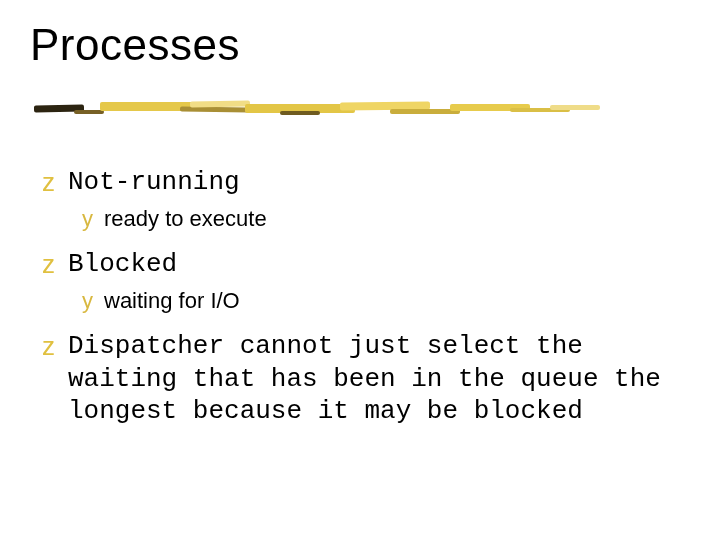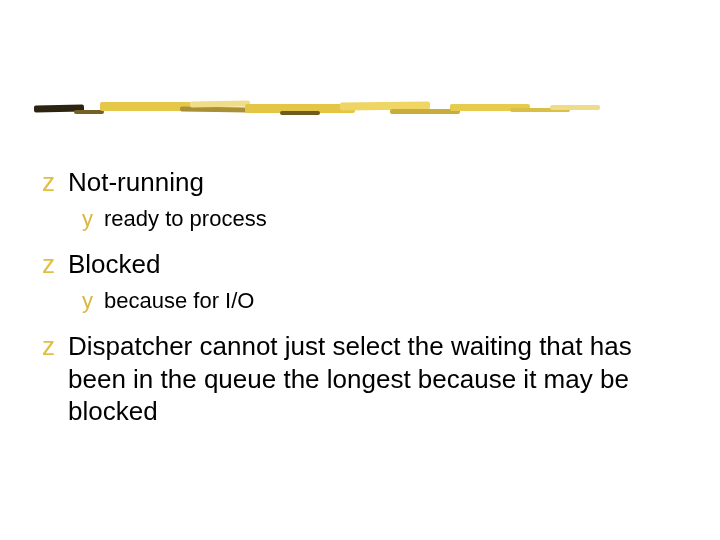--- a/index.html
+++ b/index.html
@@ -55,20 +55,21 @@
   }
   .lvl1 .bullet {
     color: #e0c040;
     font-family: "Wingdings", "Segoe UI Symbol", sans-serif;
     width: 26px;
     flex: 0 0 26px;
     font-size: 26px;
   }
   .lvl1 .text {
     flex: 1;
+    font-family: Liberation Mono, monospace;
   }
   .lvl2 {
     font-size: 22px;
     margin-left: 40px;
     margin-top: 6px;
     margin-bottom: 8px;
     display: flex;
     align-items: flex-start;
     line-height: 1.25;
   }
@@ -81,20 +82,21 @@
   }
   .lvl2 .text {
     flex: 1;
   }
 </style>
 </head>
 <body>
 
 <div class="slide">
 
+  <div class="title">Processes</div>
 
   <div class="underline" id="underline">
       <div class="stroke" style="left: 4px; top: 7px; width: 50px; height: 7px; background: rgb(44, 36, 17); transform: rotate(-1deg);"></div>
       <div class="stroke" style="left: 44px; top: 12px; width: 30px; height: 4px; background: rgb(119, 96, 37); transform: rotate(0deg);"></div>
       <div class="stroke" style="left: 70px; top: 4px; width: 100px; height: 9px; background: rgb(229, 200, 74); transform: rotate(0deg);"></div>
       <div class="stroke" style="left: 150px; top: 9px; width: 70px; height: 5px; background: rgb(169, 143, 53); transform: rotate(1deg);"></div>
       <div class="stroke" style="left: 160px; top: 3px; width: 60px; height: 6px; background: rgb(241, 221, 134); transform: rotate(-1deg);"></div>
       <div class="stroke" style="left: 215px; top: 6px; width: 110px; height: 9px; background: rgb(227, 198, 70); transform: rotate(0deg);"></div>
       <div class="stroke" style="left: 250px; top: 13px; width: 40px; height: 4px; background: rgb(111, 91, 32); transform: rotate(0deg);"></div>
       <div class="stroke" style="left: 310px; top: 4px; width: 90px; height: 8px; background: rgb(239, 213, 100); transform: rotate(-0.5deg);"></div>
@@ -104,29 +106,29 @@
       <div class="stroke" style="left: 520px; top: 7px; width: 50px; height: 5px; background: rgb(239, 220, 136); transform: rotate(0deg);"></div>
     </div>
 
   <div class="content" id="content">
       <div class="lvl1">
         <span class="bullet">z</span>
         <span class="text">Not-running</span>
       </div>
       <div class="lvl2">
         <span class="bullet">y</span>
-        <span class="text">ready to process</span>
+        <span class="text">ready to execute</span>
       </div>
       <div class="lvl1">
         <span class="bullet">z</span>
         <span class="text">Blocked</span>
       </div>
       <div class="lvl2">
         <span class="bullet">y</span>
-        <span class="text">because for I/O</span>
+        <span class="text">waiting for I/O</span>
       </div>
       <div class="lvl1">
         <span class="bullet">z</span>
         <span class="text">Dispatcher cannot just select the waiting that has been in the queue the longest because it may be blocked</span>
       </div>
     </div>
 
 </div>
 
 </body></html>

